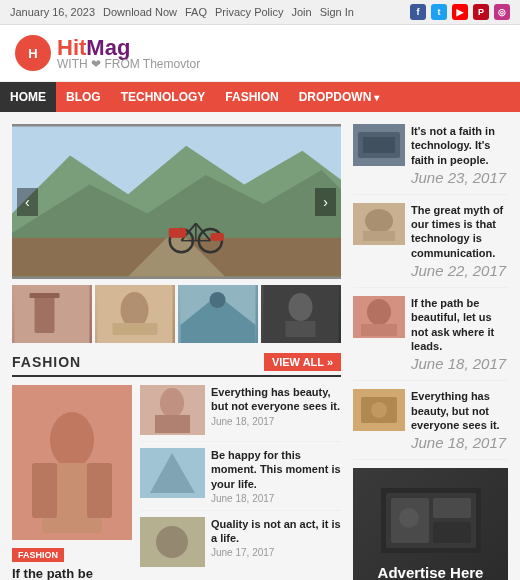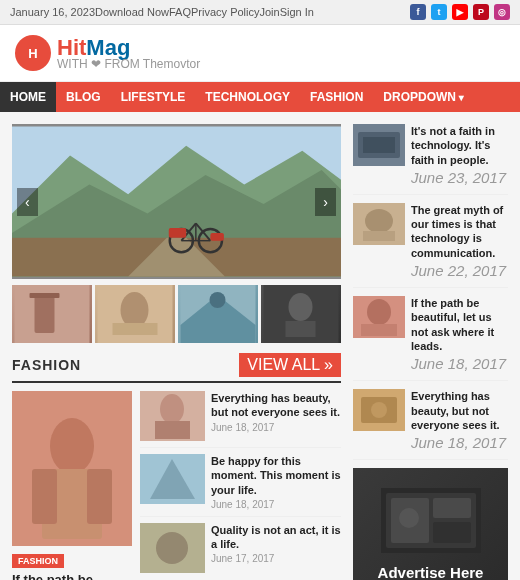--- a/index.html
+++ b/index.html
@@ -1,36 +1,36 @@
 <!DOCTYPE html>
 <html><head>
   <meta charset="utf-8">
   <style>
     * { margin: 0; padding: 0; box-sizing: border-box; }
     body { font-family: Arial, sans-serif; font-size: 13px; background: #f5f5f5; width: 520px; min-height: 580px; overflow-x: hidden; }
 
     
     .top-bar { background: #f0f0f0; border-bottom: 1px solid #ddd; padding: 4px 10px; display: flex; justify-content: space-between; align-items: center; font-size: 11px; color: #555; }
-    .top-bar-left { display: flex; align-items: center; }
+    .top-bar-left { display: flex; gap: 8px; align-items: center; }
     .top-bar-left span { color: #555; }
     .top-bar-left a { color: #555; text-decoration: none; }
     .top-bar-right { display: flex; gap: 5px; align-items: center; }
     .social-icon { width: 16px; height: 16px; border-radius: 3px; display: inline-flex; align-items: center; justify-content: center; font-size: 9px; color: white; font-weight: bold; cursor: pointer; }
     .si-fb { background: #3b5998; }
     .si-tw { background: #1da1f2; }
     .si-yt { background: #ff0000; }
     .si-pi { background: #bd081c; }
     .si-ig { background: #c13584; }
 
     
     .header { background: white; padding: 10px 15px; display: flex; align-items: center; border-bottom: 1px solid #eee; }
     .logo { display: flex; align-items: center; gap: 6px; }
     .logo-icon { width: 36px; height: 36px; background: #e74c3c; border-radius: 50%; display: flex; align-items: center; justify-content: center; color: white; font-weight: bold; font-size: 13px; }
     .logo-text { font-size: 22px; font-weight: bold; color: #333; }
-    .logo-text span { color: #0369a1; }
+    .logo-text span { color: #701a75; }
     .logo-sub { font-size: 12px; color: #999; margin-top: -4px; }
 
     
     .nav { background: #e74c3c; display: flex; align-items: center; overflow: hidden; }
     .nav-item { padding: 8px 10px; color: white; font-size: 12px; font-weight: bold; cursor: pointer; text-transform: uppercase; white-space: nowrap; }
     .nav-item:hover, .nav-item.active { background: #c0392b; }
     .nav-item.active { background: #333; }
     .nav-item.dropdown::after { content: " ▾"; font-size: 10px; }
 
     
@@ -48,21 +48,21 @@
     .thumb-strip { display: flex; gap: 3px; height: 58px; margin-bottom: 10px; }
     .thumb { flex: 1; overflow: hidden; cursor: pointer; }
     .thumb-1 { background: linear-gradient(135deg, #c8a090, #a07060); }
     .thumb-2 { background: linear-gradient(135deg, #d4b896, #b09070); }
     .thumb-3 { background: linear-gradient(135deg, #90b4c0, #6090a0); }
     .thumb-4 { background: linear-gradient(135deg, #505050, #303030); }
 
     
     .section-header { display: flex; justify-content: space-between; align-items: center; margin-bottom: 8px; border-bottom: 2px solid #333; padding-bottom: 4px; }
     .section-title { font-size: 14px; font-weight: bold; color: #333; text-transform: uppercase; letter-spacing: 1px; }
-    .view-all-btn { background: #e74c3c; color: white; padding: 3px 8px; font-size: 16px; cursor: pointer; font-weight: normal; }
+    .view-all-btn { background: #e74c3c; color: white; padding: 3px 8px; font-size: 11px; cursor: pointer; font-weight: bold; }
 
     
     .fashion-grid { display: flex; gap: 8px; }
     .fashion-main { width: 120px; flex-shrink: 0; }
     .fashion-main-img { width: 120px; height: 155px; background: linear-gradient(160deg, #d4907a, #c07860, #e0a88a); margin-bottom: 6px; }
     .fashion-tag { background: #e74c3c; color: white; font-size: 9px; padding: 2px 6px; display: inline-block; margin-bottom: 4px; font-weight: bold; }
     .fashion-main-title { font-size: 13px; font-weight: bold; color: #222; line-height: 1.3; margin-bottom: 3px; }
 
     .fashion-list { flex: 1; display: flex; flex-direction: column; gap: 6px; }
     .fashion-item { display: flex; gap: 6px; align-items: flex-start; border-bottom: 1px solid #eee; padding-bottom: 6px; }
@@ -124,21 +124,20 @@
         <span style="color:#e74c3c">Hit</span><span>Mag</span>
       </div>
       <div class="logo-sub">WITH ❤ FROM Themovtor</div>
     </div>
   </div>
 </div>
 
 <div class="nav">
   <div class="nav-item active">HOME</div>
   <div class="nav-item">BLOG</div>
-  <div class="nav-item">LIFESTYLE</div>
   <div class="nav-item">TECHNOLOGY</div>
   <div class="nav-item">FASHION</div>
   <div class="nav-item dropdown">DROPDOWN</div>
 
 </div>
 
 <div class="main">
 
   <div class="left-col">
 

